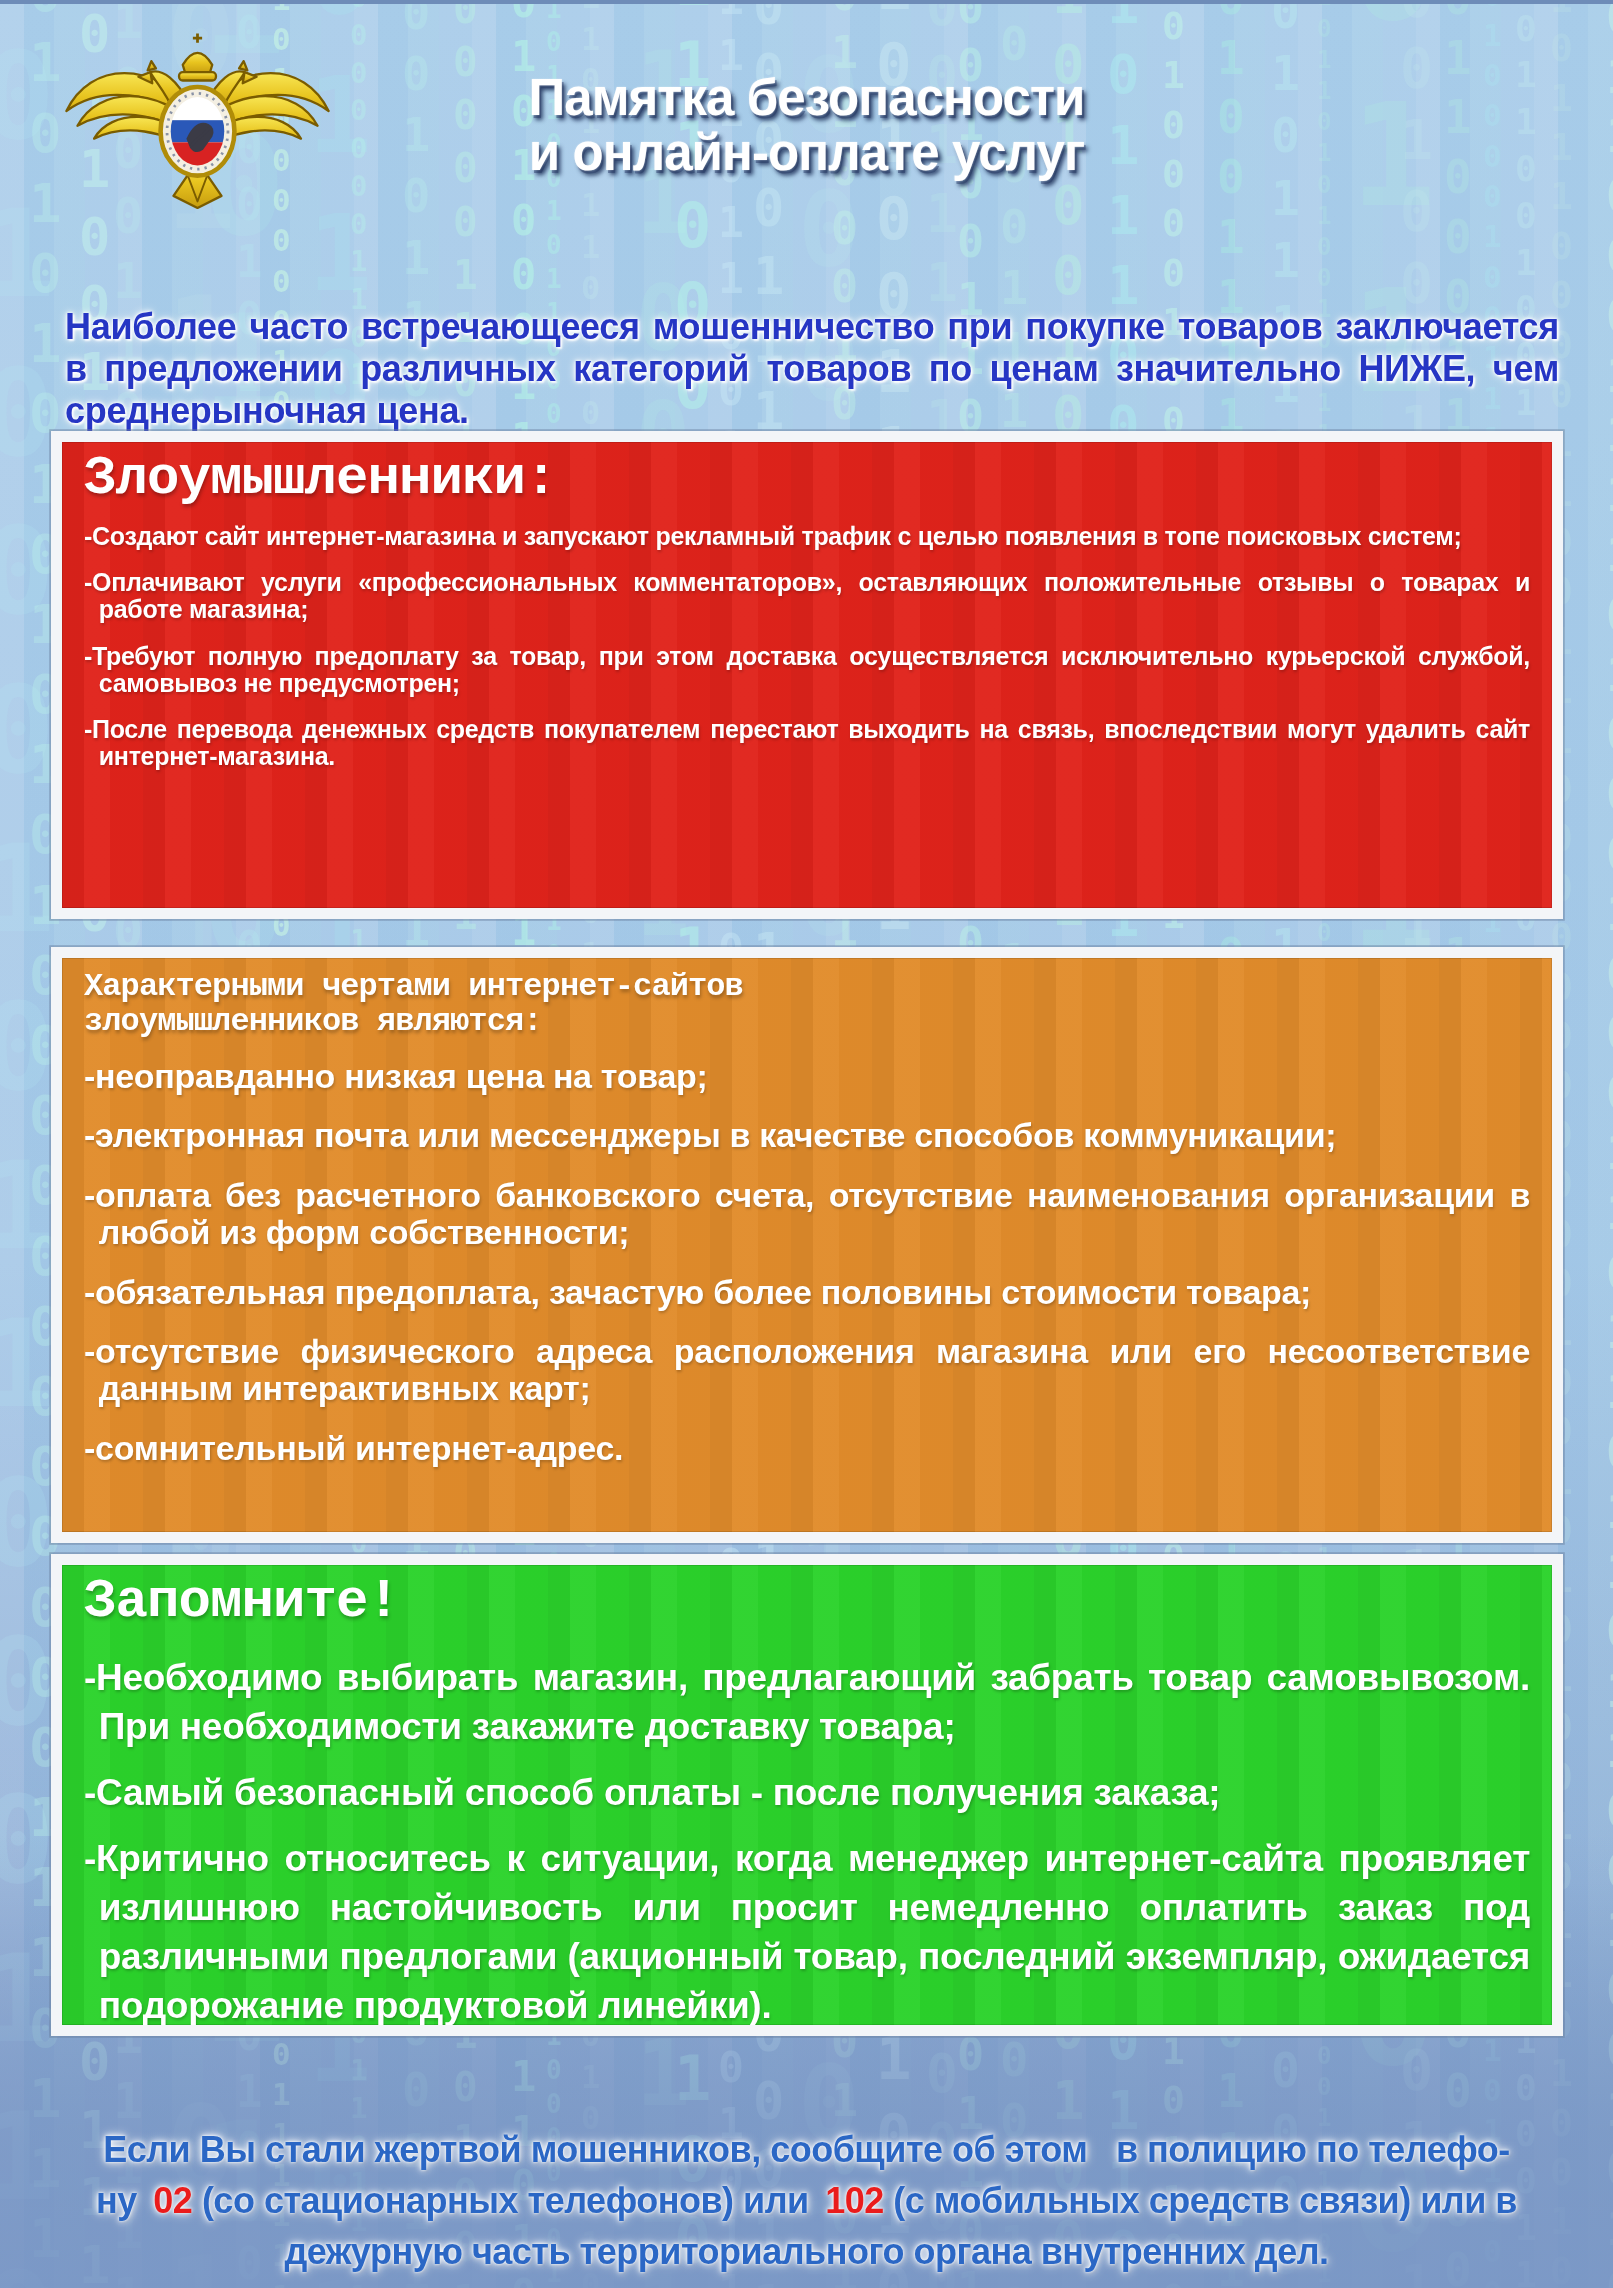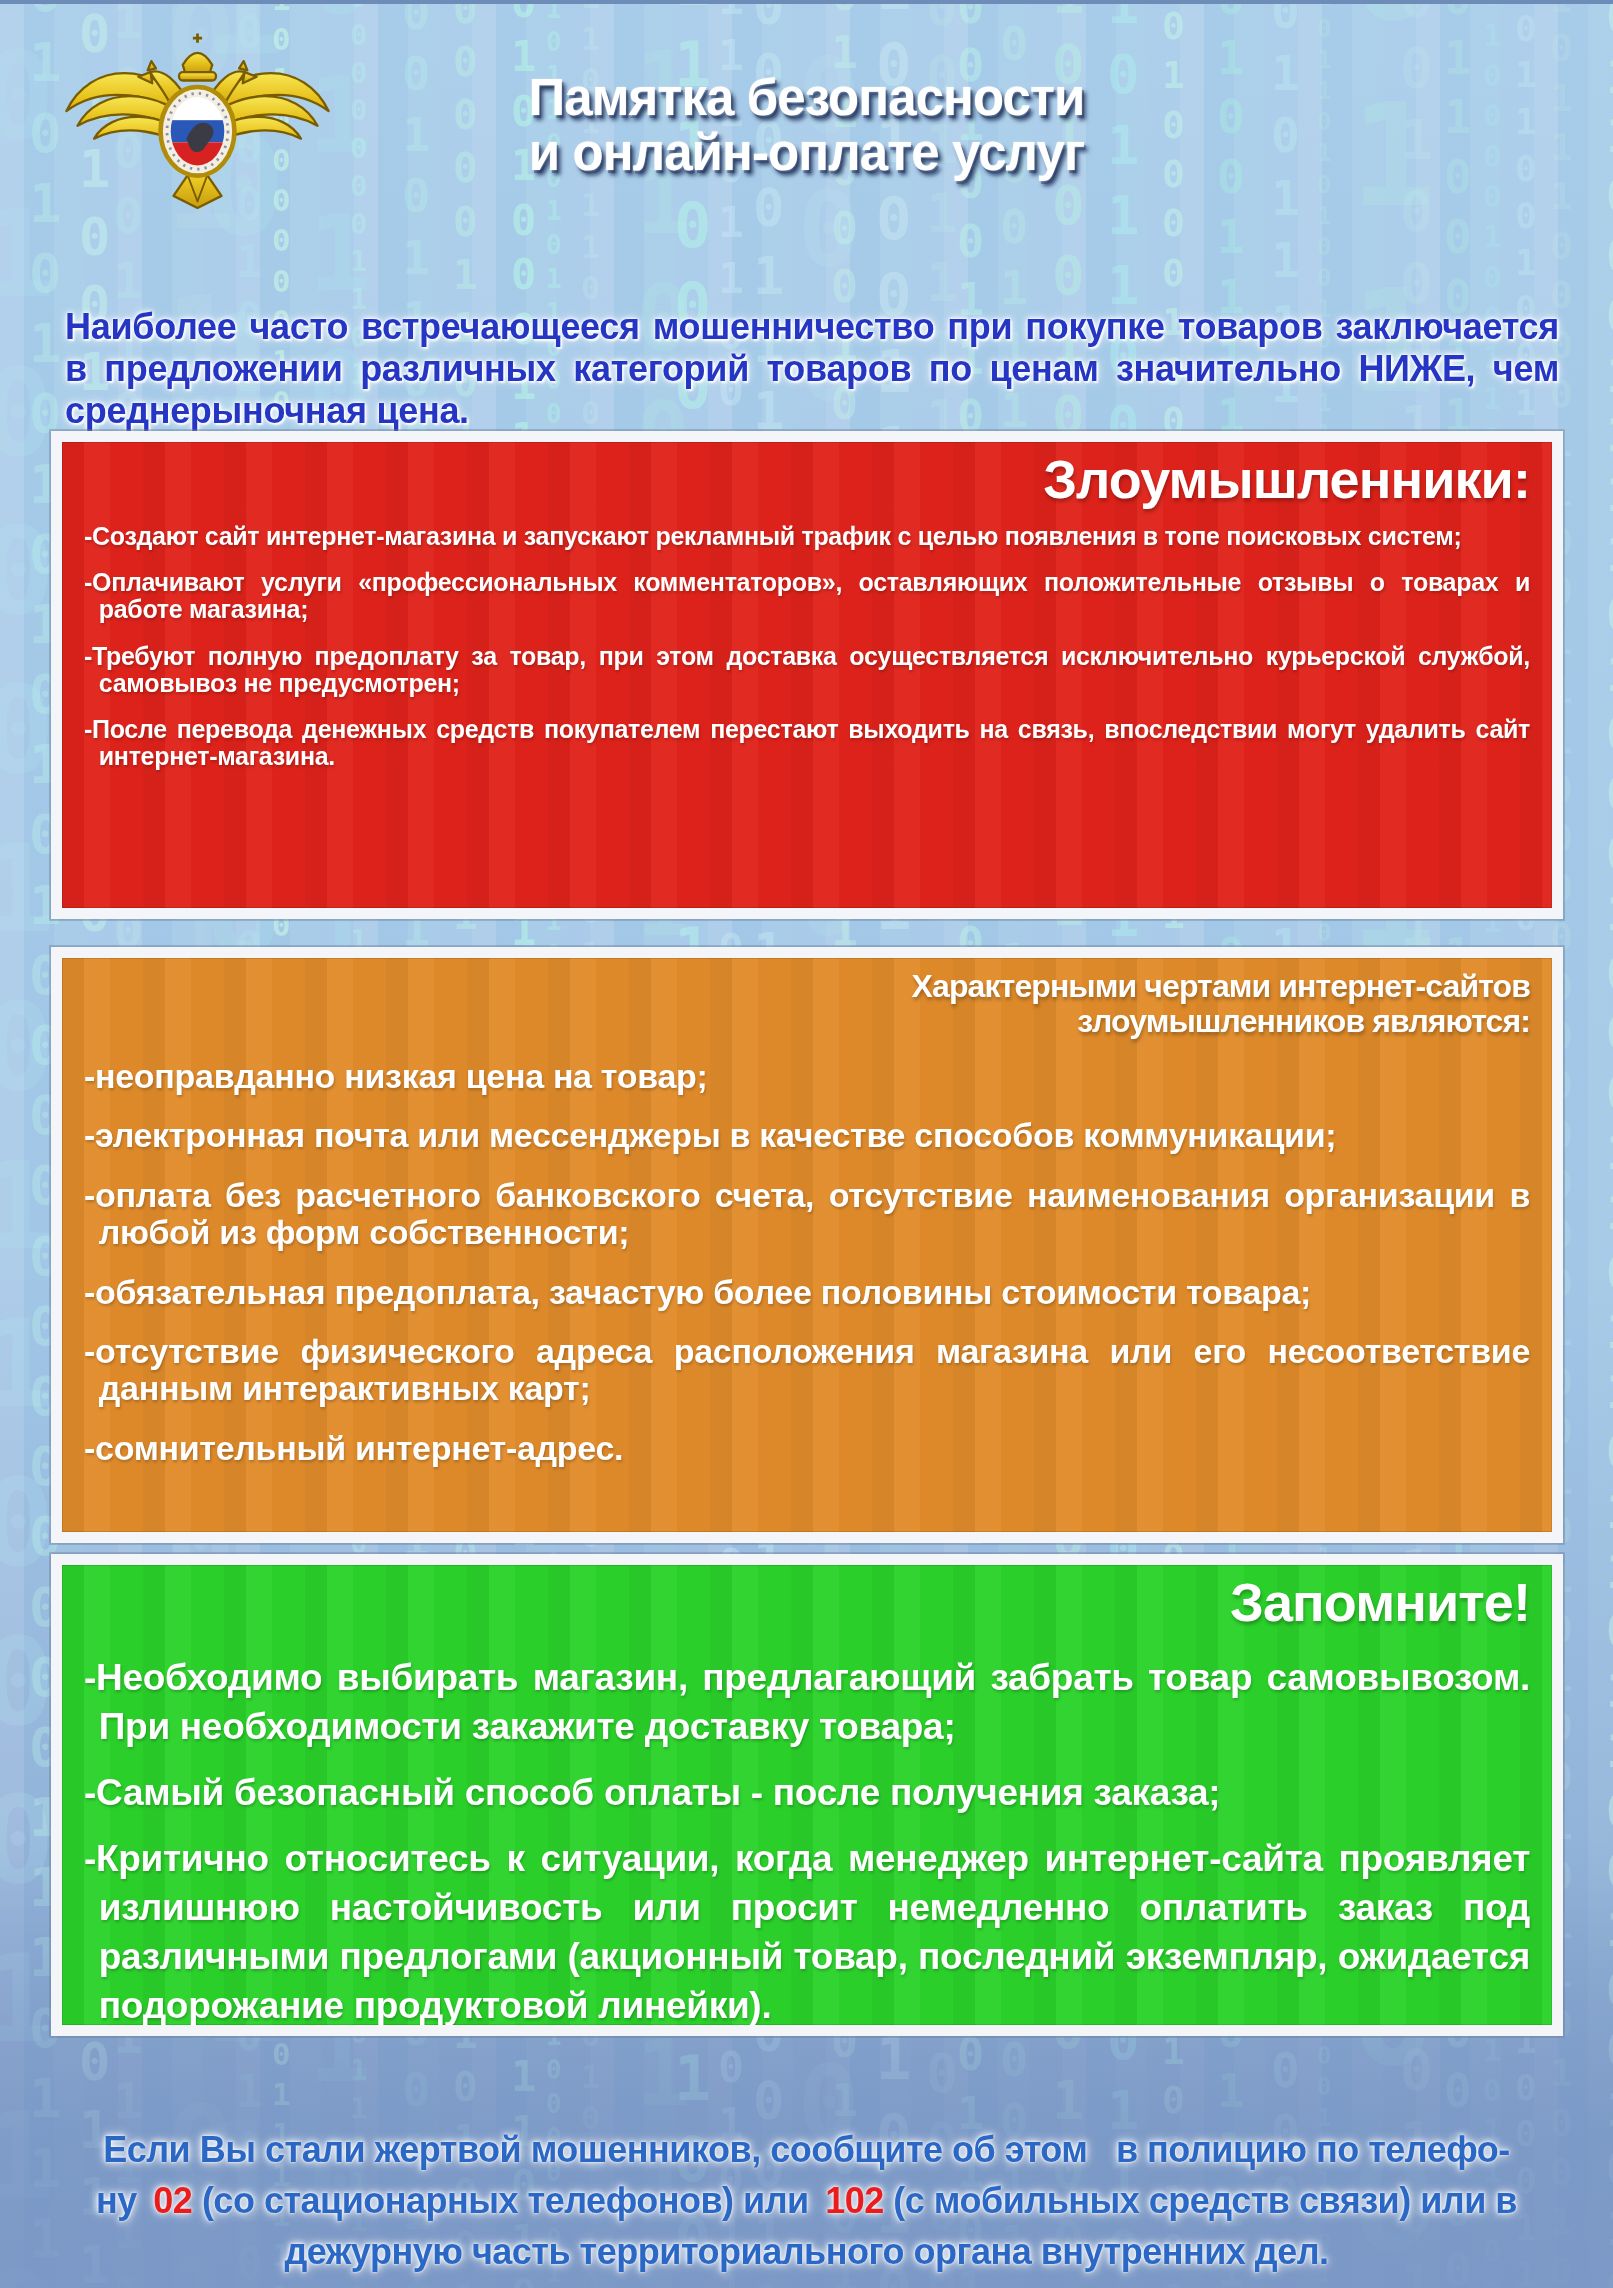--- a/index.html
+++ b/index.html
@@ -47,22 +47,23 @@
     border:11px solid #f3f5f8;overflow:hidden;
     box-shadow:0 0 0 1.8px rgba(105,128,160,.5), inset 0 0 0 0.9px rgba(0,0,0,.12);
   }
   .box::after{content:"";position:absolute;inset:0;pointer-events:none;
     background:repeating-linear-gradient(90deg,rgba(0,0,0,.05) 0 22px,rgba(255,255,255,.03) 22px 48px,rgba(0,0,0,.02) 48px 81px);}
   .box--red{top:427px;height:488px;background:#e0231b;}
   .box--orange{top:943px;height:596px;background:#e18c2b;}
   .box--green{top:1550px;height:482px;background:#2bd32b;}
   .box-inner{position:relative;z-index:1;padding:7.4px 22px 11px;}
   .box-title{
-    text-align:right;color:#fff;font-weight:700;letter-spacing:-0.9px;
+    text-align:left;color:#fff;font-weight:700;letter-spacing:-0.9px;
     text-shadow:0.9px 2.8px 3.7px rgba(0,0,0,.28);
+    font-family:Liberation Mono, monospace;
   }
   .box--red .box-title{font-size:54px;line-height:1.12;margin:0 0 13px;}
   .box--orange .box-title{font-size:32px;line-height:1.1;margin:3.7px 0 18.5px;}
   .box--green .box-title{font-size:54px;line-height:1.12;margin:0 0 20px;}
   .box-title span{display:block;}
   .box-item{
     color:#fff;font-weight:700;letter-spacing:-0.3px;
     text-align:justify;text-align-last:left;
     padding-left:14.8px;text-indent:-14.8px;
     text-shadow:0.9px 1.8px 2.8px rgba(0,0,0,.22);

